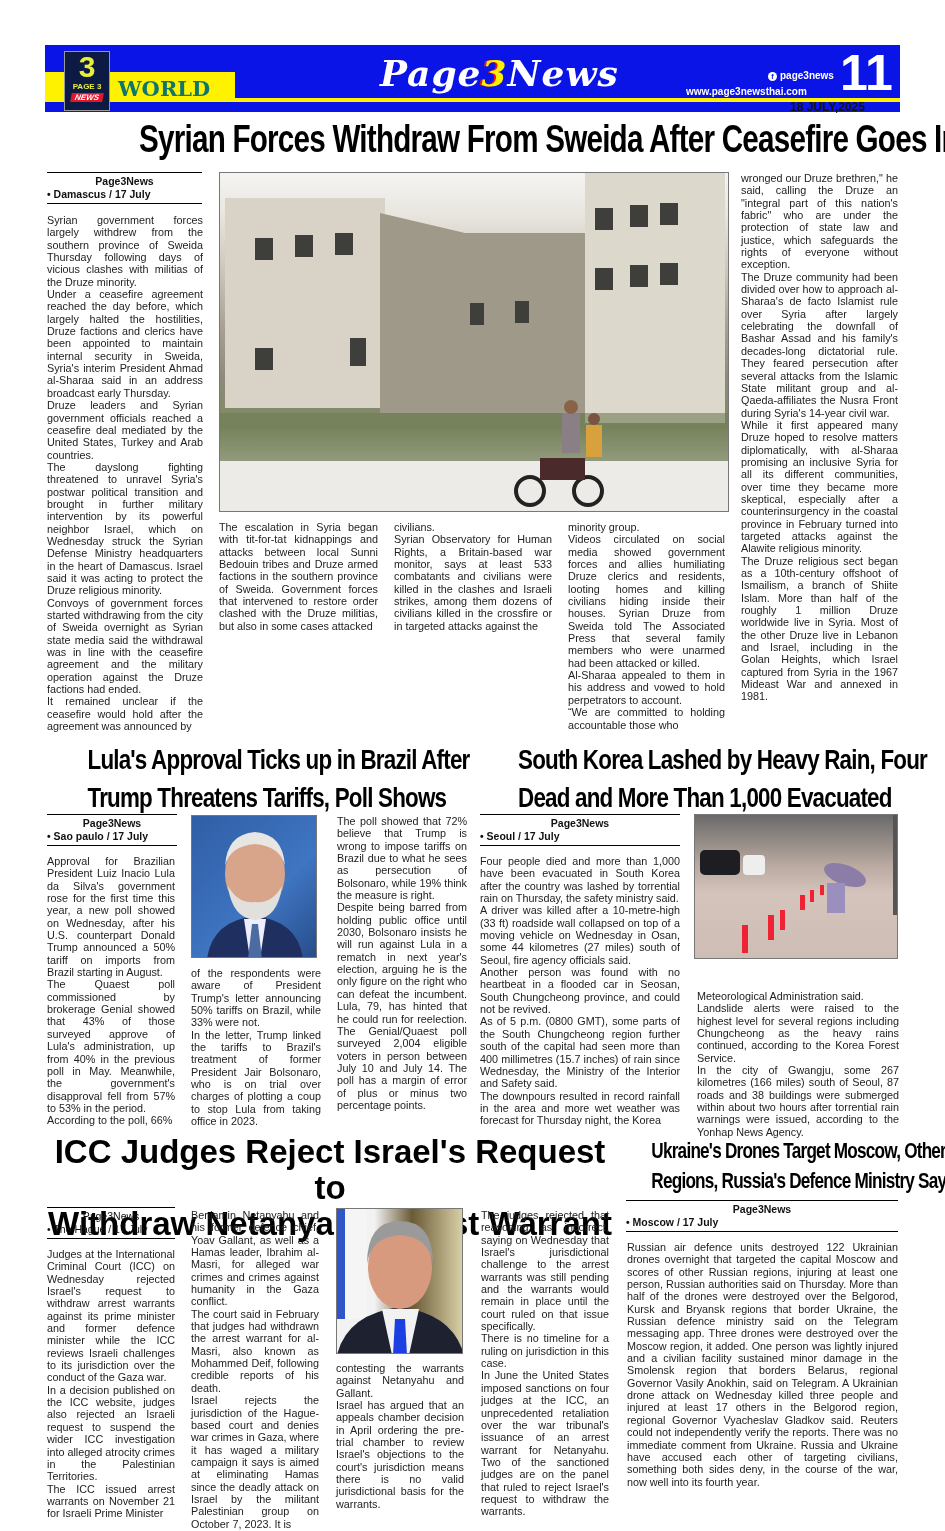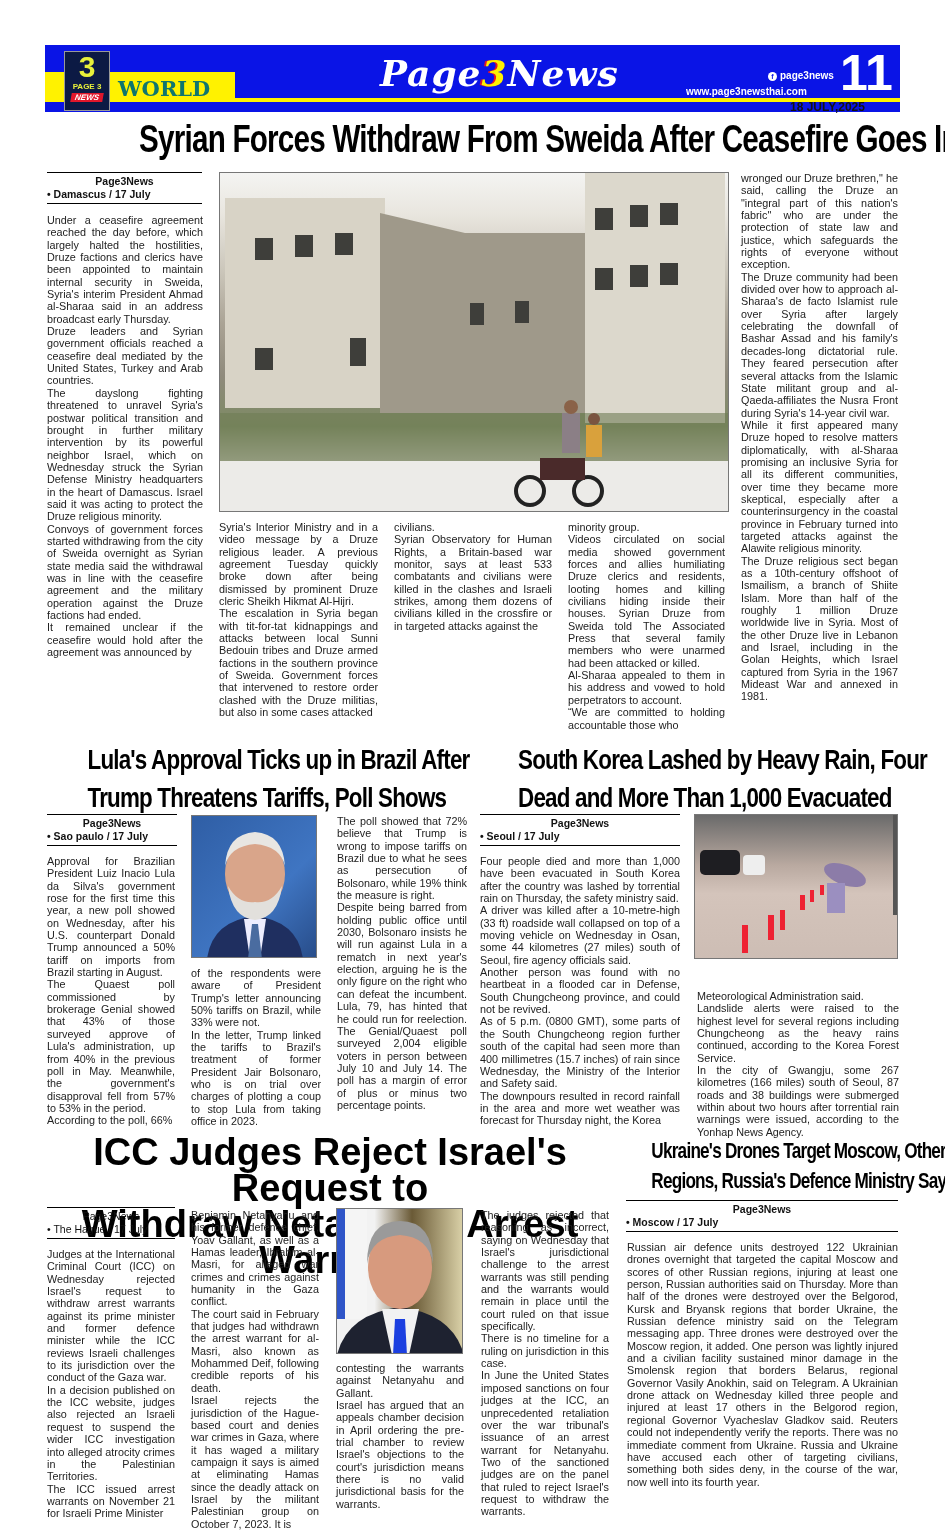--- a/index.html
+++ b/index.html
@@ -51,20 +51,21 @@
 <div class="abs" id="site">www.page3newsthai.com</div>
 <div class="abs" id="pageno">11</div>
 <div class="abs" id="date">18 JULY,2025</div>
 
 <div class="abs head" id="h1">Syrian Forces Withdraw From Sweida After Ceasefire Goes Into Effect</div>
 <div class="abs by" style="left:47px;top:172px;width:155px">
   <span class="agency">Page3News</span>
   <span class="dl">• Damascus  /  17 July</span>
 </div>
 <div class="abs col" style="left:47px;top:214px;width:156px">
+  <p>Syrian government forces largely withdrew from the southern province of Sweida Thursday following days of vicious clashes with militias of the Druze minority.</p>
   <p>Under a ceasefire agreement reached the day before, which largely halted the hostilities, Druze factions and clerics have been appointed to maintain internal security in Sweida, Syria's interim President Ahmad al-Sharaa said in an address broadcast early Thursday.</p>
   <p>Druze leaders and Syrian government officials reached a ceasefire deal mediated by the United States, Turkey and Arab countries.</p>
   <p>The dayslong fighting threatened to unravel Syria's postwar political transition and brought in further military intervention by its powerful neighbor Israel, which on Wednesday struck the Syrian Defense Ministry headquarters in the heart of Damascus. Israel said it was acting to protect the Druze religious minority.</p>
   <p>Convoys of government forces started withdrawing from the city of Sweida overnight as Syrian state media said the withdrawal was in line with the ceasefire agreement and the military operation against the Druze factions had ended.</p>
   <p>It remained unclear if the ceasefire would hold after the agreement was announced by</p>
 </div>
 <div class="abs photo" style="left:219px;top:172px;width:510px;height:340px;background:linear-gradient(180deg,#f4f4f2 0%,#e9e6df 12%,#c9c4b8 30%,#a9a294 45%,#8f8a7c 60%,#7c8a62 75%,#d9d6cf 88%,#f2f2f0 100%)">
   <svg width="510" height="340" viewBox="0 0 510 340">
     <rect x="5" y="25" width="160" height="210" fill="#d8d3c6"></rect>
     <rect x="365" y="0" width="140" height="250" fill="#dcd8cc"></rect>
@@ -89,21 +90,20 @@
     <circle cx="310" cy="318" r="14" fill="none" stroke="#222" stroke-width="4"></circle>
     <circle cx="368" cy="318" r="14" fill="none" stroke="#222" stroke-width="4"></circle>
     <rect x="320" y="285" width="45" height="22" fill="#4a2a2a"></rect>
     <rect x="342" y="240" width="18" height="40" fill="#8b7f86"></rect>
     <circle cx="351" cy="234" r="7" fill="#8a6248"></circle>
     <rect x="366" y="252" width="16" height="32" fill="#d9a13c"></rect>
     <circle cx="374" cy="246" r="6" fill="#7a5440"></circle>
   </svg>
 </div>
 <div class="abs col" style="left:219px;top:521px;width:159px">
-  <p>Syria's Interior Ministry and in a video message by a Druze religious leader. A previous agreement Tuesday quickly broke down after being dismissed by prominent Druze cleric Sheikh Hikmat Al-Hijri.</p>
   <p>The escalation in Syria began with tit-for-tat kidnappings and attacks between local Sunni Bedouin tribes and Druze armed factions in the southern province of Sweida. Government forces that intervened to restore order clashed with the Druze militias, but also in some cases attacked</p>
 </div>
 <div class="abs col" style="left:394px;top:521px;width:158px">
   <p>civilians.</p>
   <p>Syrian Observatory for Human Rights, a Britain-based war monitor, says at least 533 combatants and civilians were killed in the clashes and Israeli strikes, among them dozens of civilians killed in the crossfire or in targeted attacks against the</p>
 </div>
 <div class="abs col" style="left:568px;top:521px;width:157px">
   <p>minority group.</p>
   <p>Videos circulated on social media showed government forces and allies humiliating Druze clerics and residents, looting homes and killing civilians hiding inside their houses. Syrian Druze from Sweida told The Associated Press that several family members who were unarmed had been attacked or killed.</p>
   <p>Al-Sharaa appealed to them in his address and vowed to hold perpetrators to account.</p>
@@ -152,21 +152,21 @@
   <div>South Korea Lashed by Heavy Rain, Four</div>
   <div>Dead and More Than 1,000 Evacuated</div>
 </div>
 <div class="abs by" style="left:480px;top:814px;width:200px">
   <span class="agency">Page3News</span>
   <span class="dl">• Seoul  /   17 July</span>
 </div>
 <div class="abs col" style="left:480px;top:855px;width:200px">
   <p>Four people died and more than 1,000 have been evacuated in South Korea after the country was lashed by torrential rain on Thursday, the safety ministry said.</p>
   <p>A driver was killed after a 10-metre-high (33 ft) roadside wall collapsed on top of a moving vehicle on Wednesday in Osan, some 44 kilometres (27 miles) south of Seoul, fire agency officials said.</p>
-  <p>Another person was found with no heartbeat in a flooded car in Defense, South Chungcheong province, and could not be revived.</p>
+  <p>Another person was found with no heartbeat in a flooded car in Seosan, South Chungcheong province, and could not be revived.</p>
   <p>As of 5 p.m. (0800 GMT), some parts of the South Chungcheong region further south of the capital had seen more than 400 millimetres (15.7 inches) of rain since Wednesday, the Ministry of the Interior and Safety said.</p>
   <p>The downpours resulted in record rainfall in the area and more wet weather was forecast for Thursday night, the Korea</p>
 </div>
 <div class="abs photo" style="left:694px;top:814px;width:204px;height:145px;background:linear-gradient(180deg,#6a6a6a 0%,#b9a9a0 35%,#d4c4bb 55%,#cdbdb4 100%)">
   <svg width="204" height="145" viewBox="0 0 204 145">
     <rect x="5" y="35" width="40" height="25" rx="5" fill="#1e1e22"></rect>
     <rect x="48" y="40" width="22" height="20" rx="4" fill="#eee"></rect>
     <g fill="#e23">
       <rect x="47" y="110" width="6" height="28"></rect>
         <rect x="73" y="100" width="6" height="25"></rect>
@@ -179,21 +179,21 @@
     <rect x="132" y="68" width="18" height="30" fill="#9b8fc0"></rect>
     <rect x="198" y="0" width="5" height="100" fill="#555"></rect>
   </svg>
 </div>
 <div class="abs col" style="left:697px;top:990px;width:202px">
   <p>Meteorological Administration said.</p>
   <p>Landslide alerts were raised to the highest level for several regions including Chungcheong as the heavy rains continued, according to the Korea Forest Service.</p>
   <p>In the city of Gwangju, some 267 kilometres (166 miles) south of Seoul, 87 roads and 38 buildings were submerged within about two hours after torrential rain warnings were issued, according to the Yonhap News Agency.</p>
 </div>
 
-<div class="abs head" style="left:45px;top:1134px;width:570px;font-size:38px;line-height:36px;letter-spacing:0">
+<div class="abs head" style="left:45px;top:1134px;width:570px;font-size:33px;line-height:36px;letter-spacing:0">
   <div>ICC Judges Reject Israel's Request to</div>
   <div>Withdraw Netanyahu Arrest Warrant</div>
 </div>
 <div class="abs by" style="left:47px;top:1207px;width:128px;font-weight:normal">
   <span class="agency">Page3News</span>
   <span class="dl">• The Hague  / 17  July</span>
 </div>
 <div class="abs col" style="left:47px;top:1248px;width:128px">
   <p>Judges at the International Criminal Court (ICC) on Wednesday rejected Israel's request to withdraw arrest warrants against its prime minister and former defence minister while the ICC reviews Israeli challenges to its jurisdiction over the conduct of the Gaza war.</p>
   <p>In a decision published on the ICC website, judges also rejected an Israeli request to suspend the wider ICC investigation into alleged atrocity crimes in the Palestinian Territories.</p>

